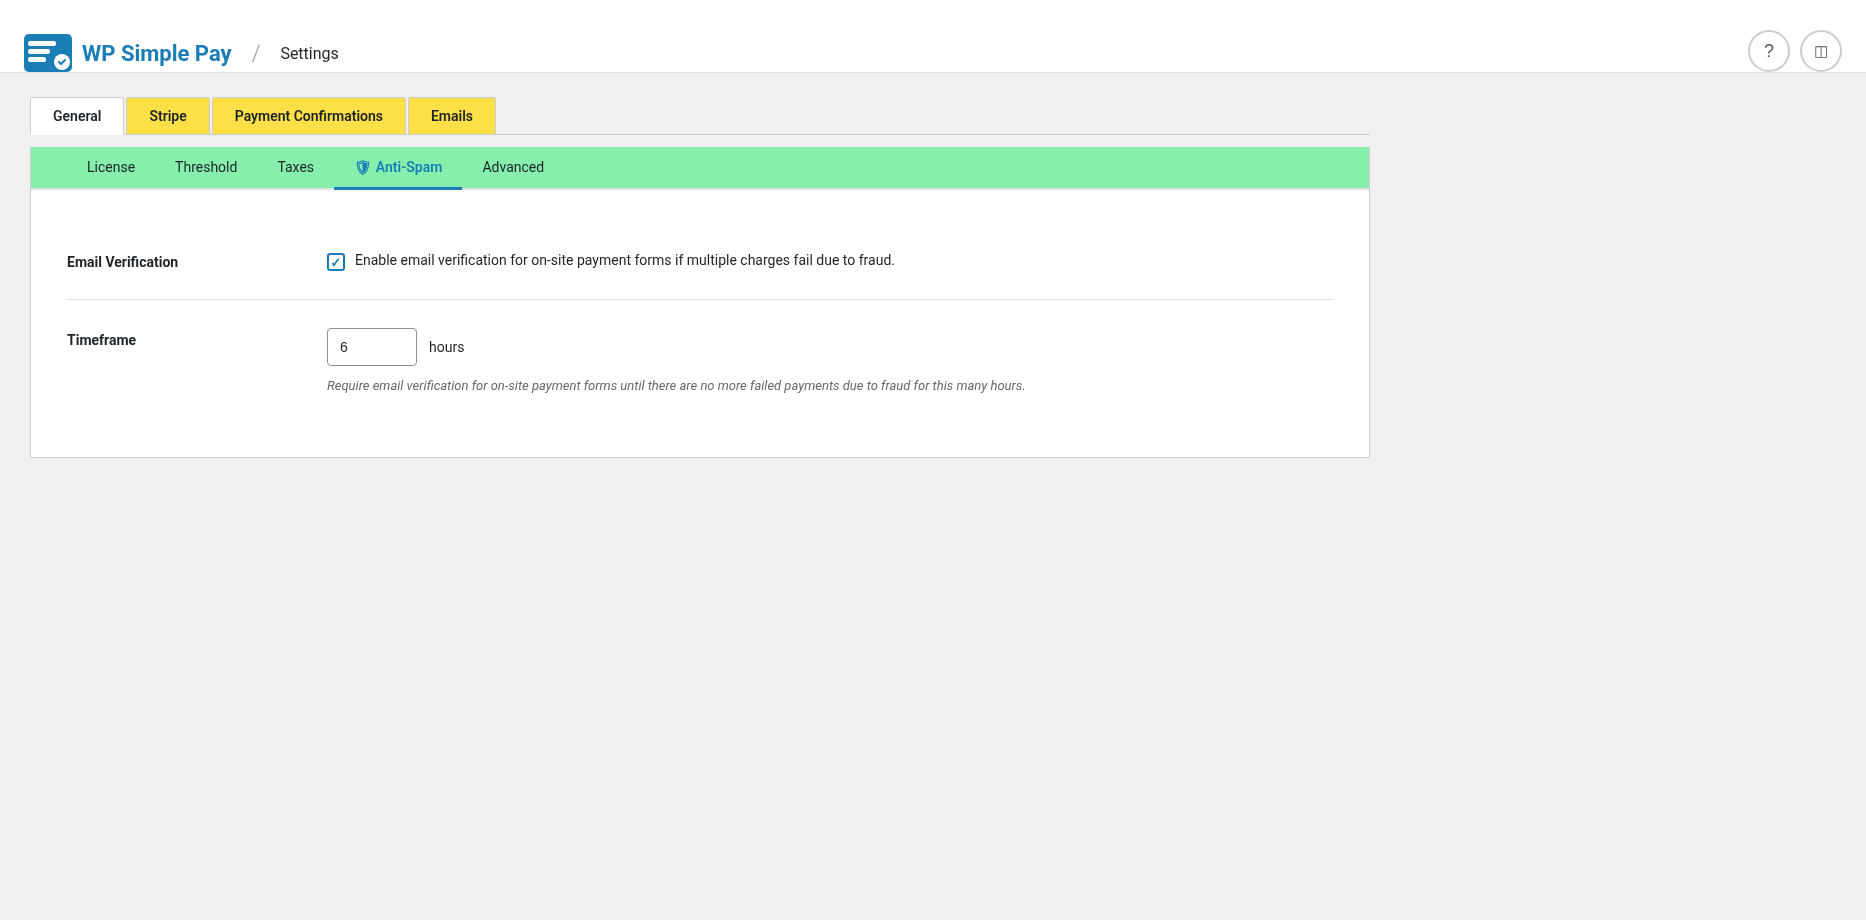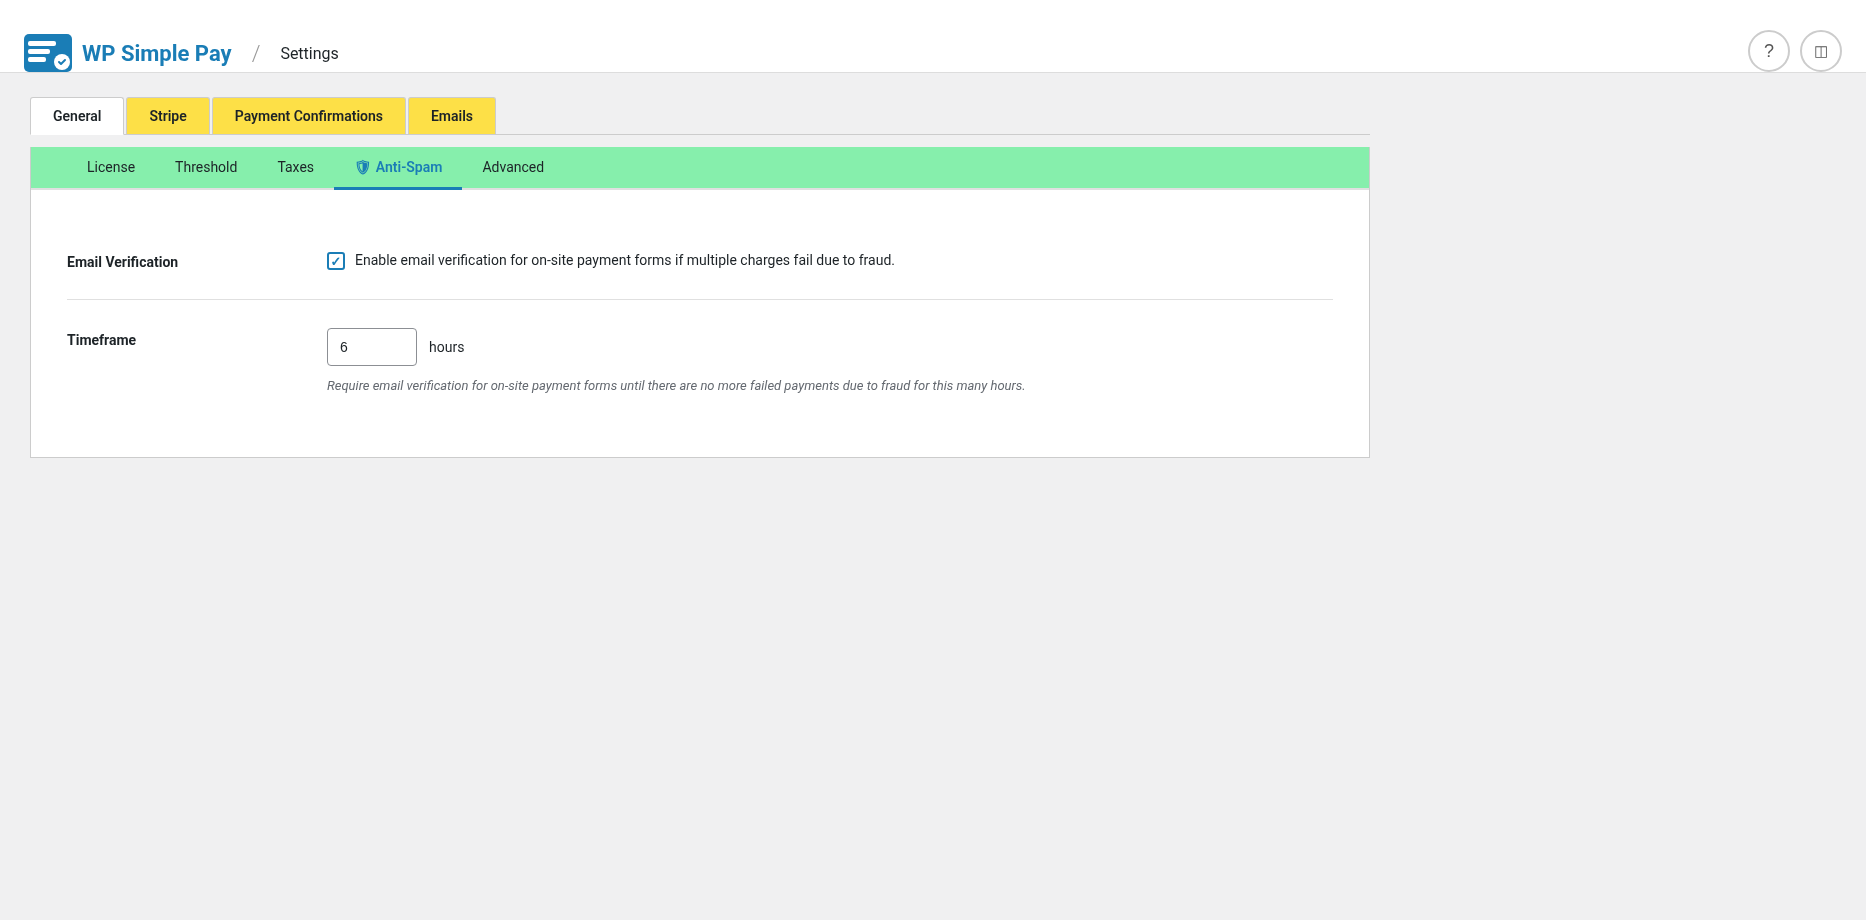--- a/index.html
+++ b/index.html
@@ -158,21 +158,21 @@
       color: #1d2327;
       padding-top: 4px;
     }
     .setting-content {
       flex: 1;
     }
 
     
     .checkbox-row {
       display: flex;
-      align-items: center;
+      align-items: flex-end;
       gap: 10px;
     }
     .checkbox-custom {
       width: 18px;
       height: 18px;
       border: 2px solid #1a7db6;
       border-radius: 3px;
       background: #fff;
       display: flex;
       align-items: center;

